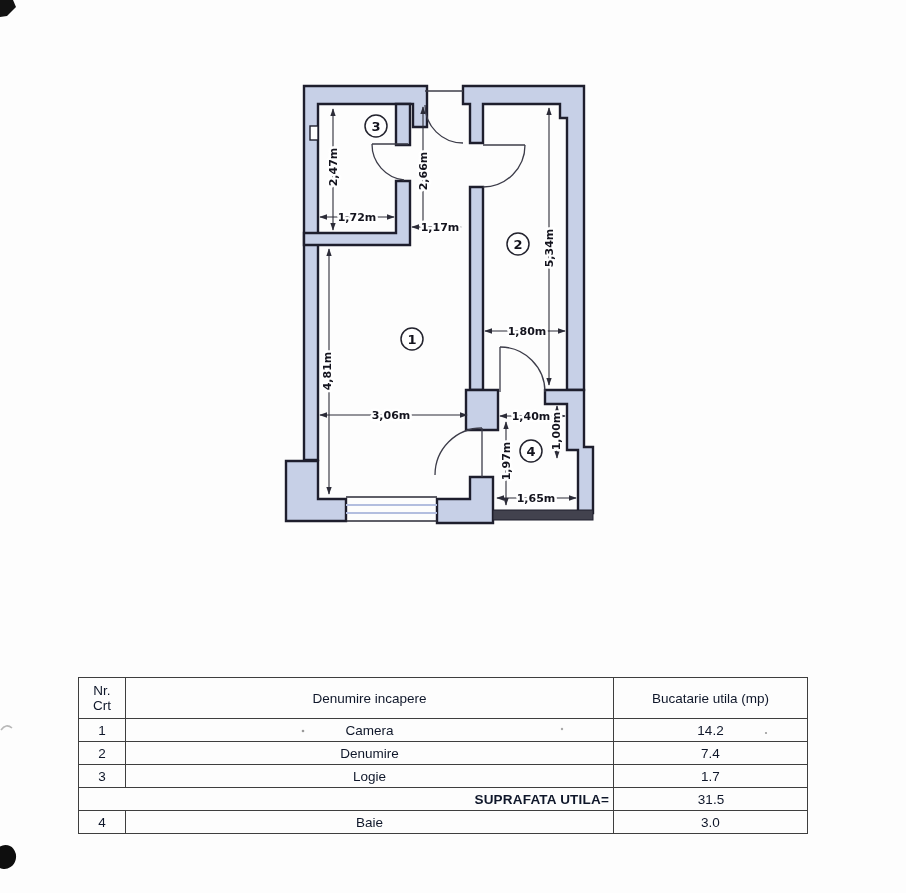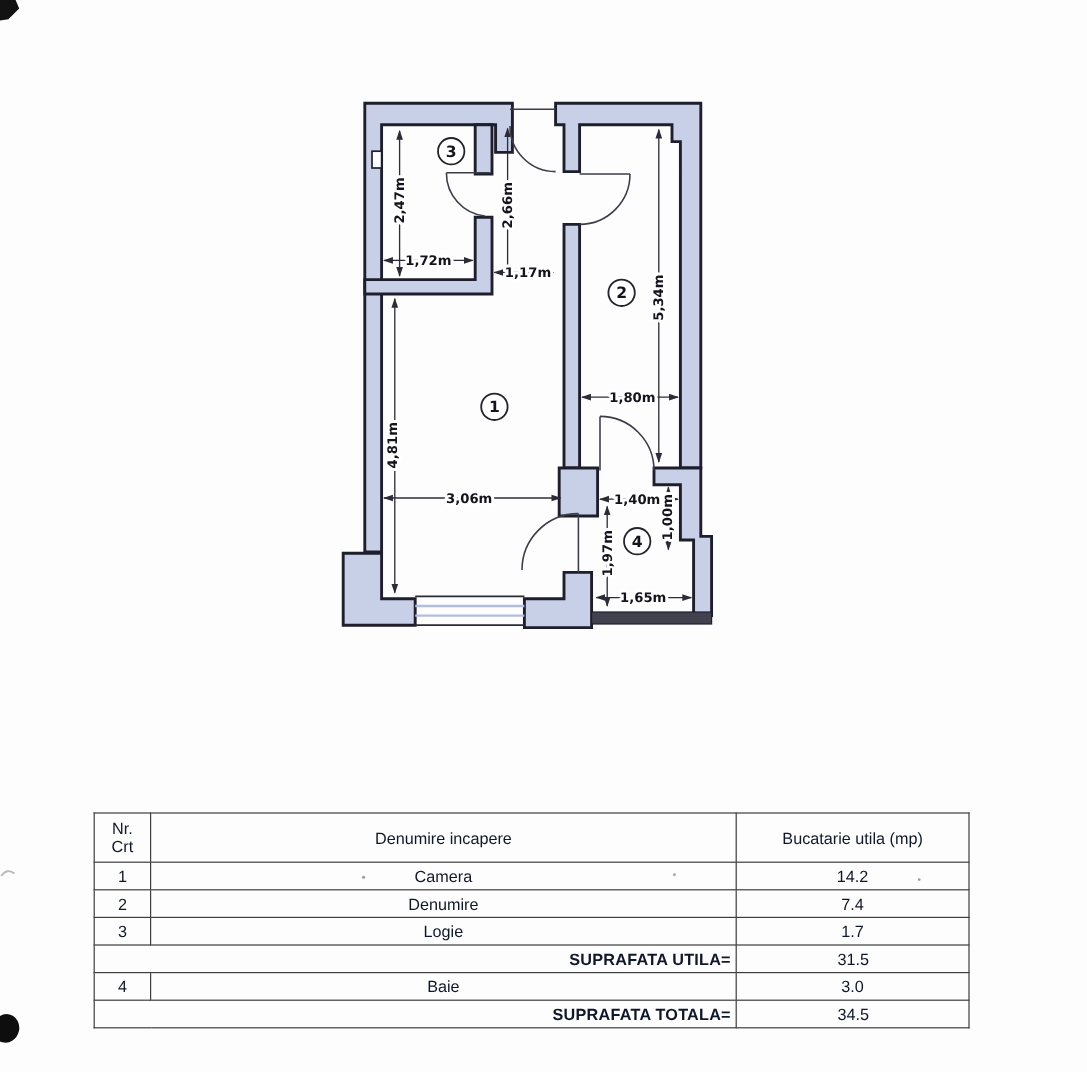--- a/index.html
+++ b/index.html
@@ -196,20 +196,16 @@
       </tr>
       <tr>
         <td colspan="2" class="sum-label">SUPRAFATA UTILA=</td>
         <td class="sum-value">31.5</td>
       </tr>
       <tr>
         <td>4</td>
         <td>Baie</td>
         <td>3.0</td>
       </tr>
-      <tr>
-        <td colspan="2" class="sum-label">SUPRAFATA TOTALA=</td>
-        <td class="sum-value">34.5</td>
-      </tr>
     </tbody>
   </table>
 
 </div>
 
 </body></html>

